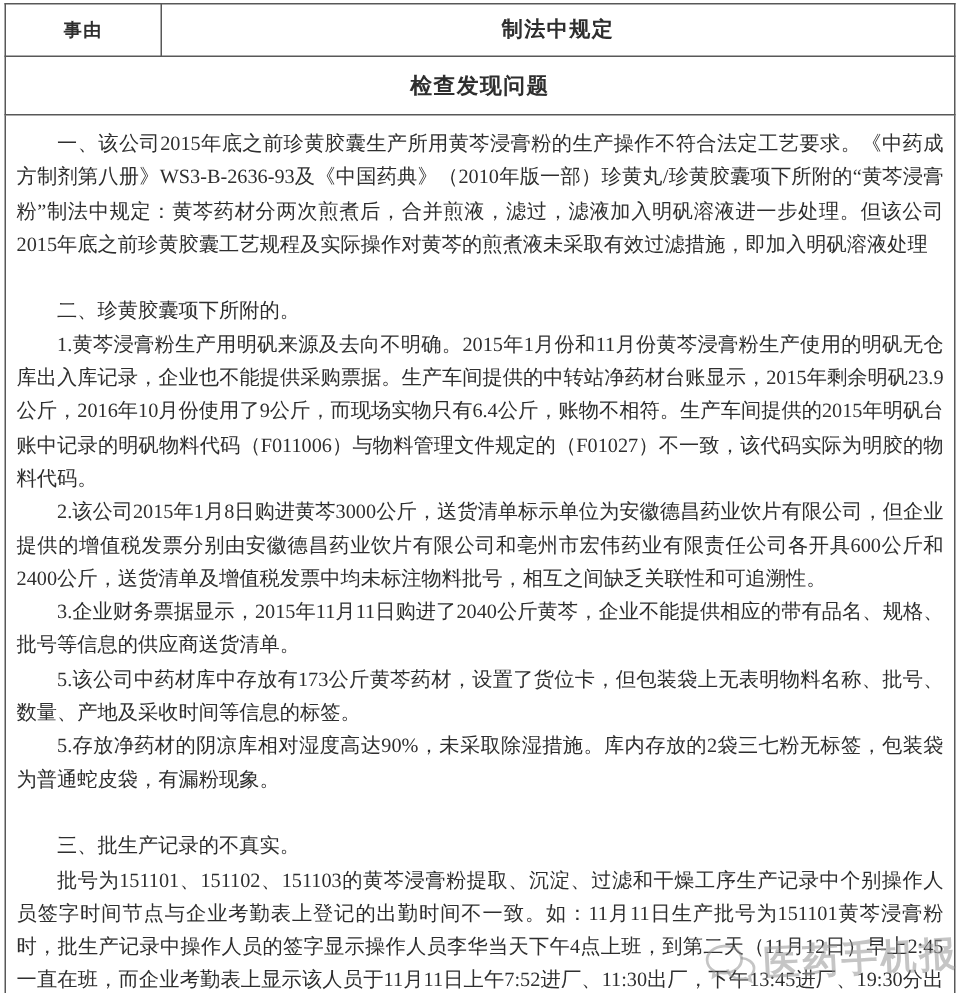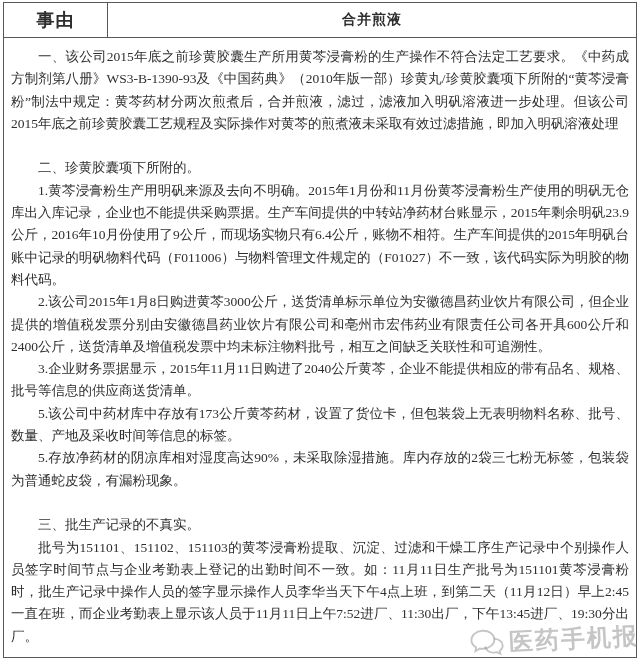--- a/index.html
+++ b/index.html
@@ -25,21 +25,21 @@
   }
   table.grid td {
     border: 1.6px solid #585858;
     color: #2e2e2e;
   }
   .cell-label {
     width: 101px;
     height: 32px;
     text-align: center;
     vertical-align: middle;
-    font-size: 18px;
+    font-size: 12px;
     font-weight: bold;
     letter-spacing: 1px;
   }
   .cell-value {
     text-align: center;
     vertical-align: middle;
     font-size: 14px;
     font-weight: bold;
     letter-spacing: 1px;
   }
@@ -90,26 +90,31 @@
 <body>
 
 <div class="doc">
   <table class="grid">
     <tbody>
       <tr>
         <td class="cell-label">
           <span>事由</span>
         </td>
         <td class="cell-value">
-          <span>合并煎液</span>
+          <span>制法中规定</span>
+        </td>
+      </tr>
+      <tr>
+        <td class="section-title-cell" colspan="2">
+          <span>检查发现问题</span>
         </td>
       </tr>
       <tr>
         <td class="body-cell" colspan="2">
-          <p>一、该公司2015年底之前珍黄胶囊生产所用黄芩浸膏粉的生产操作不符合法定工艺要求。《中药成方制剂第八册》WS3-B-1390-93及《中国药典》（2010年版一部）珍黄丸/珍黄胶囊项下所附的“黄芩浸膏粉”制法中规定：黄芩药材分两次煎煮后，合并煎液，滤过，滤液加入明矾溶液进一步处理。但该公司2015年底之前珍黄胶囊工艺规程及实际操作对黄芩的煎煮液未采取有效过滤措施，即加入明矾溶液处理</p>
+          <p>一、该公司2015年底之前珍黄胶囊生产所用黄芩浸膏粉的生产操作不符合法定工艺要求。《中药成方制剂第八册》WS3-B-2636-93及《中国药典》（2010年版一部）珍黄丸/珍黄胶囊项下所附的“黄芩浸膏粉”制法中规定：黄芩药材分两次煎煮后，合并煎液，滤过，滤液加入明矾溶液进一步处理。但该公司2015年底之前珍黄胶囊工艺规程及实际操作对黄芩的煎煮液未采取有效过滤措施，即加入明矾溶液处理</p>
           <p class="gap">二、珍黄胶囊项下所附的。</p>
           <p>1.黄芩浸膏粉生产用明矾来源及去向不明确。2015年1月份和11月份黄芩浸膏粉生产使用的明矾无仓库出入库记录，企业也不能提供采购票据。生产车间提供的中转站净药材台账显示，2015年剩余明矾23.9公斤，2016年10月份使用了9公斤，而现场实物只有6.4公斤，账物不相符。生产车间提供的2015年明矾台账中记录的明矾物料代码（F011006）与物料管理文件规定的（F01027）不一致，该代码实际为明胶的物料代码。</p>
           <p>2.该公司2015年1月8日购进黄芩3000公斤，送货清单标示单位为安徽德昌药业饮片有限公司，但企业提供的增值税发票分别由安徽德昌药业饮片有限公司和亳州市宏伟药业有限责任公司各开具600公斤和2400公斤，送货清单及增值税发票中均未标注物料批号，相互之间缺乏关联性和可追溯性。</p>
           <p>3.企业财务票据显示，2015年11月11日购进了2040公斤黄芩，企业不能提供相应的带有品名、规格、批号等信息的供应商送货清单。</p>
           <p>5.该公司中药材库中存放有173公斤黄芩药材，设置了货位卡，但包装袋上无表明物料名称、批号、数量、产地及采收时间等信息的标签。</p>
           <p>5.存放净药材的阴凉库相对湿度高达90%，未采取除湿措施。库内存放的2袋三七粉无标签，包装袋为普通蛇皮袋，有漏粉现象。</p>
           <p class="gap">三、批生产记录的不真实。</p>
           <p>批号为151101、151102、151103的黄芩浸膏粉提取、沉淀、过滤和干燥工序生产记录中个别操作人员签字时间节点与企业考勤表上登记的出勤时间不一致。如：11月11日生产批号为151101黄芩浸膏粉时，批生产记录中操作人员的签字显示操作人员李华当天下午4点上班，到第二天（11月12日）早上2:45一直在班，而企业考勤表上显示该人员于11月11日上午7:52进厂、11:30出厂，下午13:45进厂、19:30分出厂。</p>
         </td>
       </tr>

